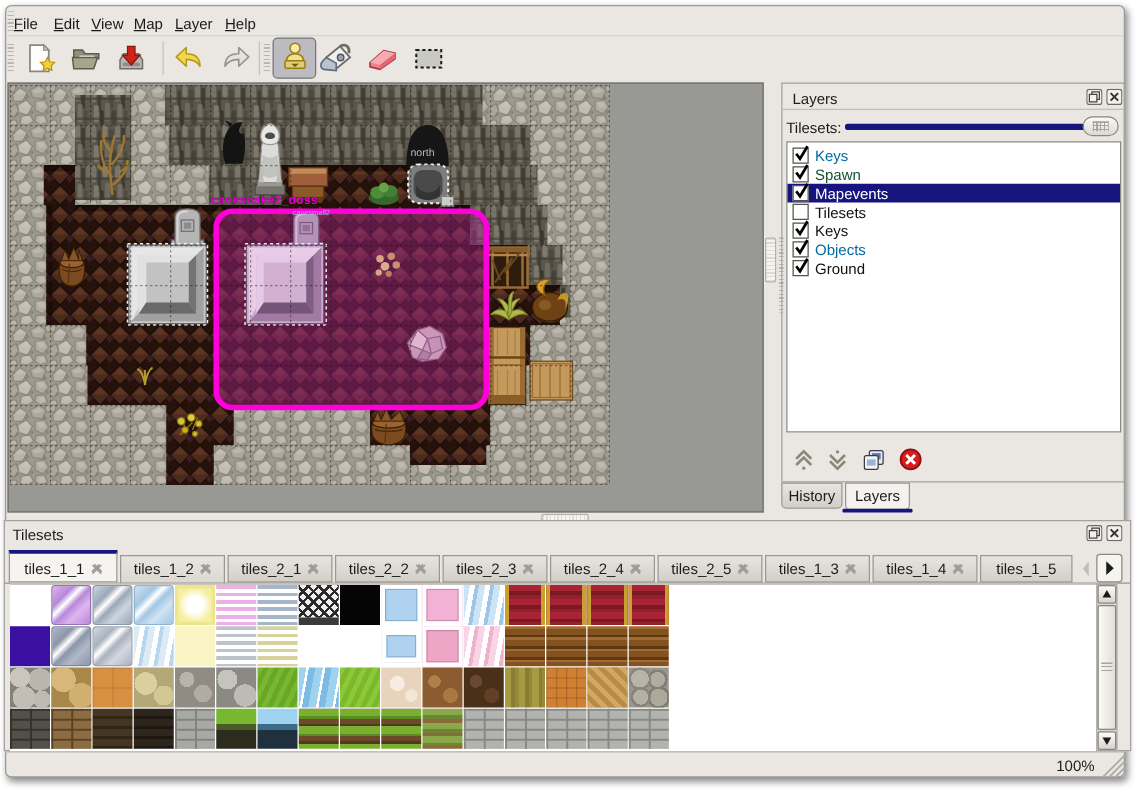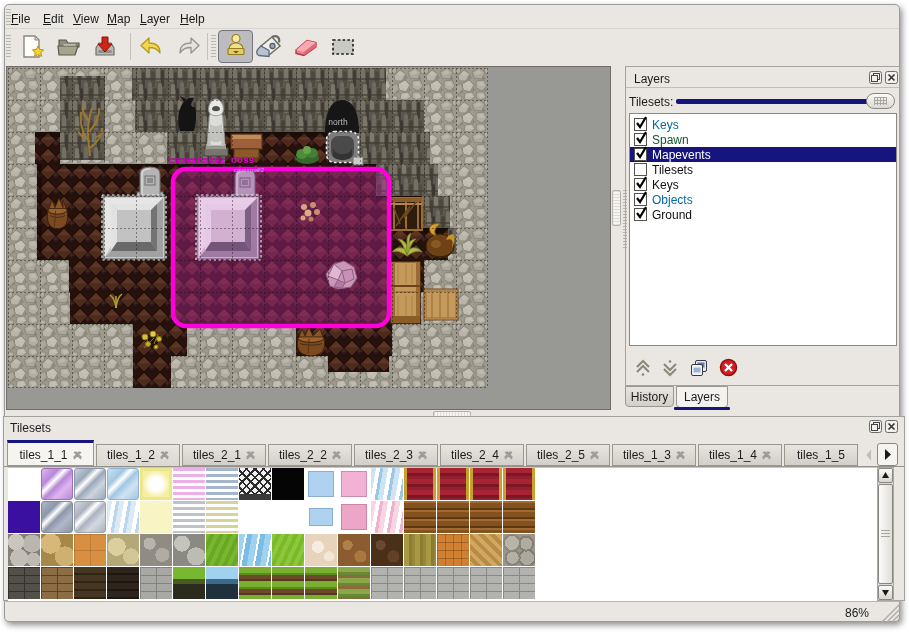--- a/index.html
+++ b/index.html
@@ -538,20 +538,20 @@
 <svg class="abs" style="left:878px;top:468px" width="15" height="15" viewBox="0 0 15 15">
     <path d="M7.5 4 L11 10 L4 10 Z" fill="#1a1a1a"></path>
   </svg>
 <div class="abs" style="left:878px;top:585px;width:15px;height:15px;background:linear-gradient(#fbfaf8,#d8d5d0);border:1px solid #8a8780;border-radius:2px"></div>
 <svg class="abs" style="left:878px;top:585px" width="15" height="15" viewBox="0 0 15 15">
     <path d="M7.5 11 L11 5 L4 5 Z" fill="#1a1a1a"></path>
   </svg>
 <div class="abs" style="left:878px;top:484px;width:15px;height:100px;background:linear-gradient(to right,#fbfaf8,#e2dfda);border:1px solid #8a8780;border-radius:2px"></div>
 <div class="abs" style="left:881px;top:530px;width:9px;height:7px;background:repeating-linear-gradient(to bottom,#a8a5a0 0 1px,transparent 1px 3px)"></div>
 <div class="abs" style="left:4px;top:601px;width:896px;height:1px;background:#b8b5b0"></div>
-<div class="abs" style="left:845px;top:606px;font-size:12px;color:#1c1c1c">86%</div>
+<div class="abs" style="left:845px;top:606px;font-size:12px;color:#1c1c1c">100%</div>
 <svg class="abs" style="left:879px;top:602px" width="21" height="20" viewBox="0 0 21 20">
     <g stroke="#b0ada8" stroke-width="1.5">
       <path d="M21 2 L3 20"></path>
       <path d="M21 7 L8 20"></path>
       <path d="M21 12 L13 20"></path>
       <path d="M21 17 L18 20"></path>
     </g>
   </svg>
 </body></html>

